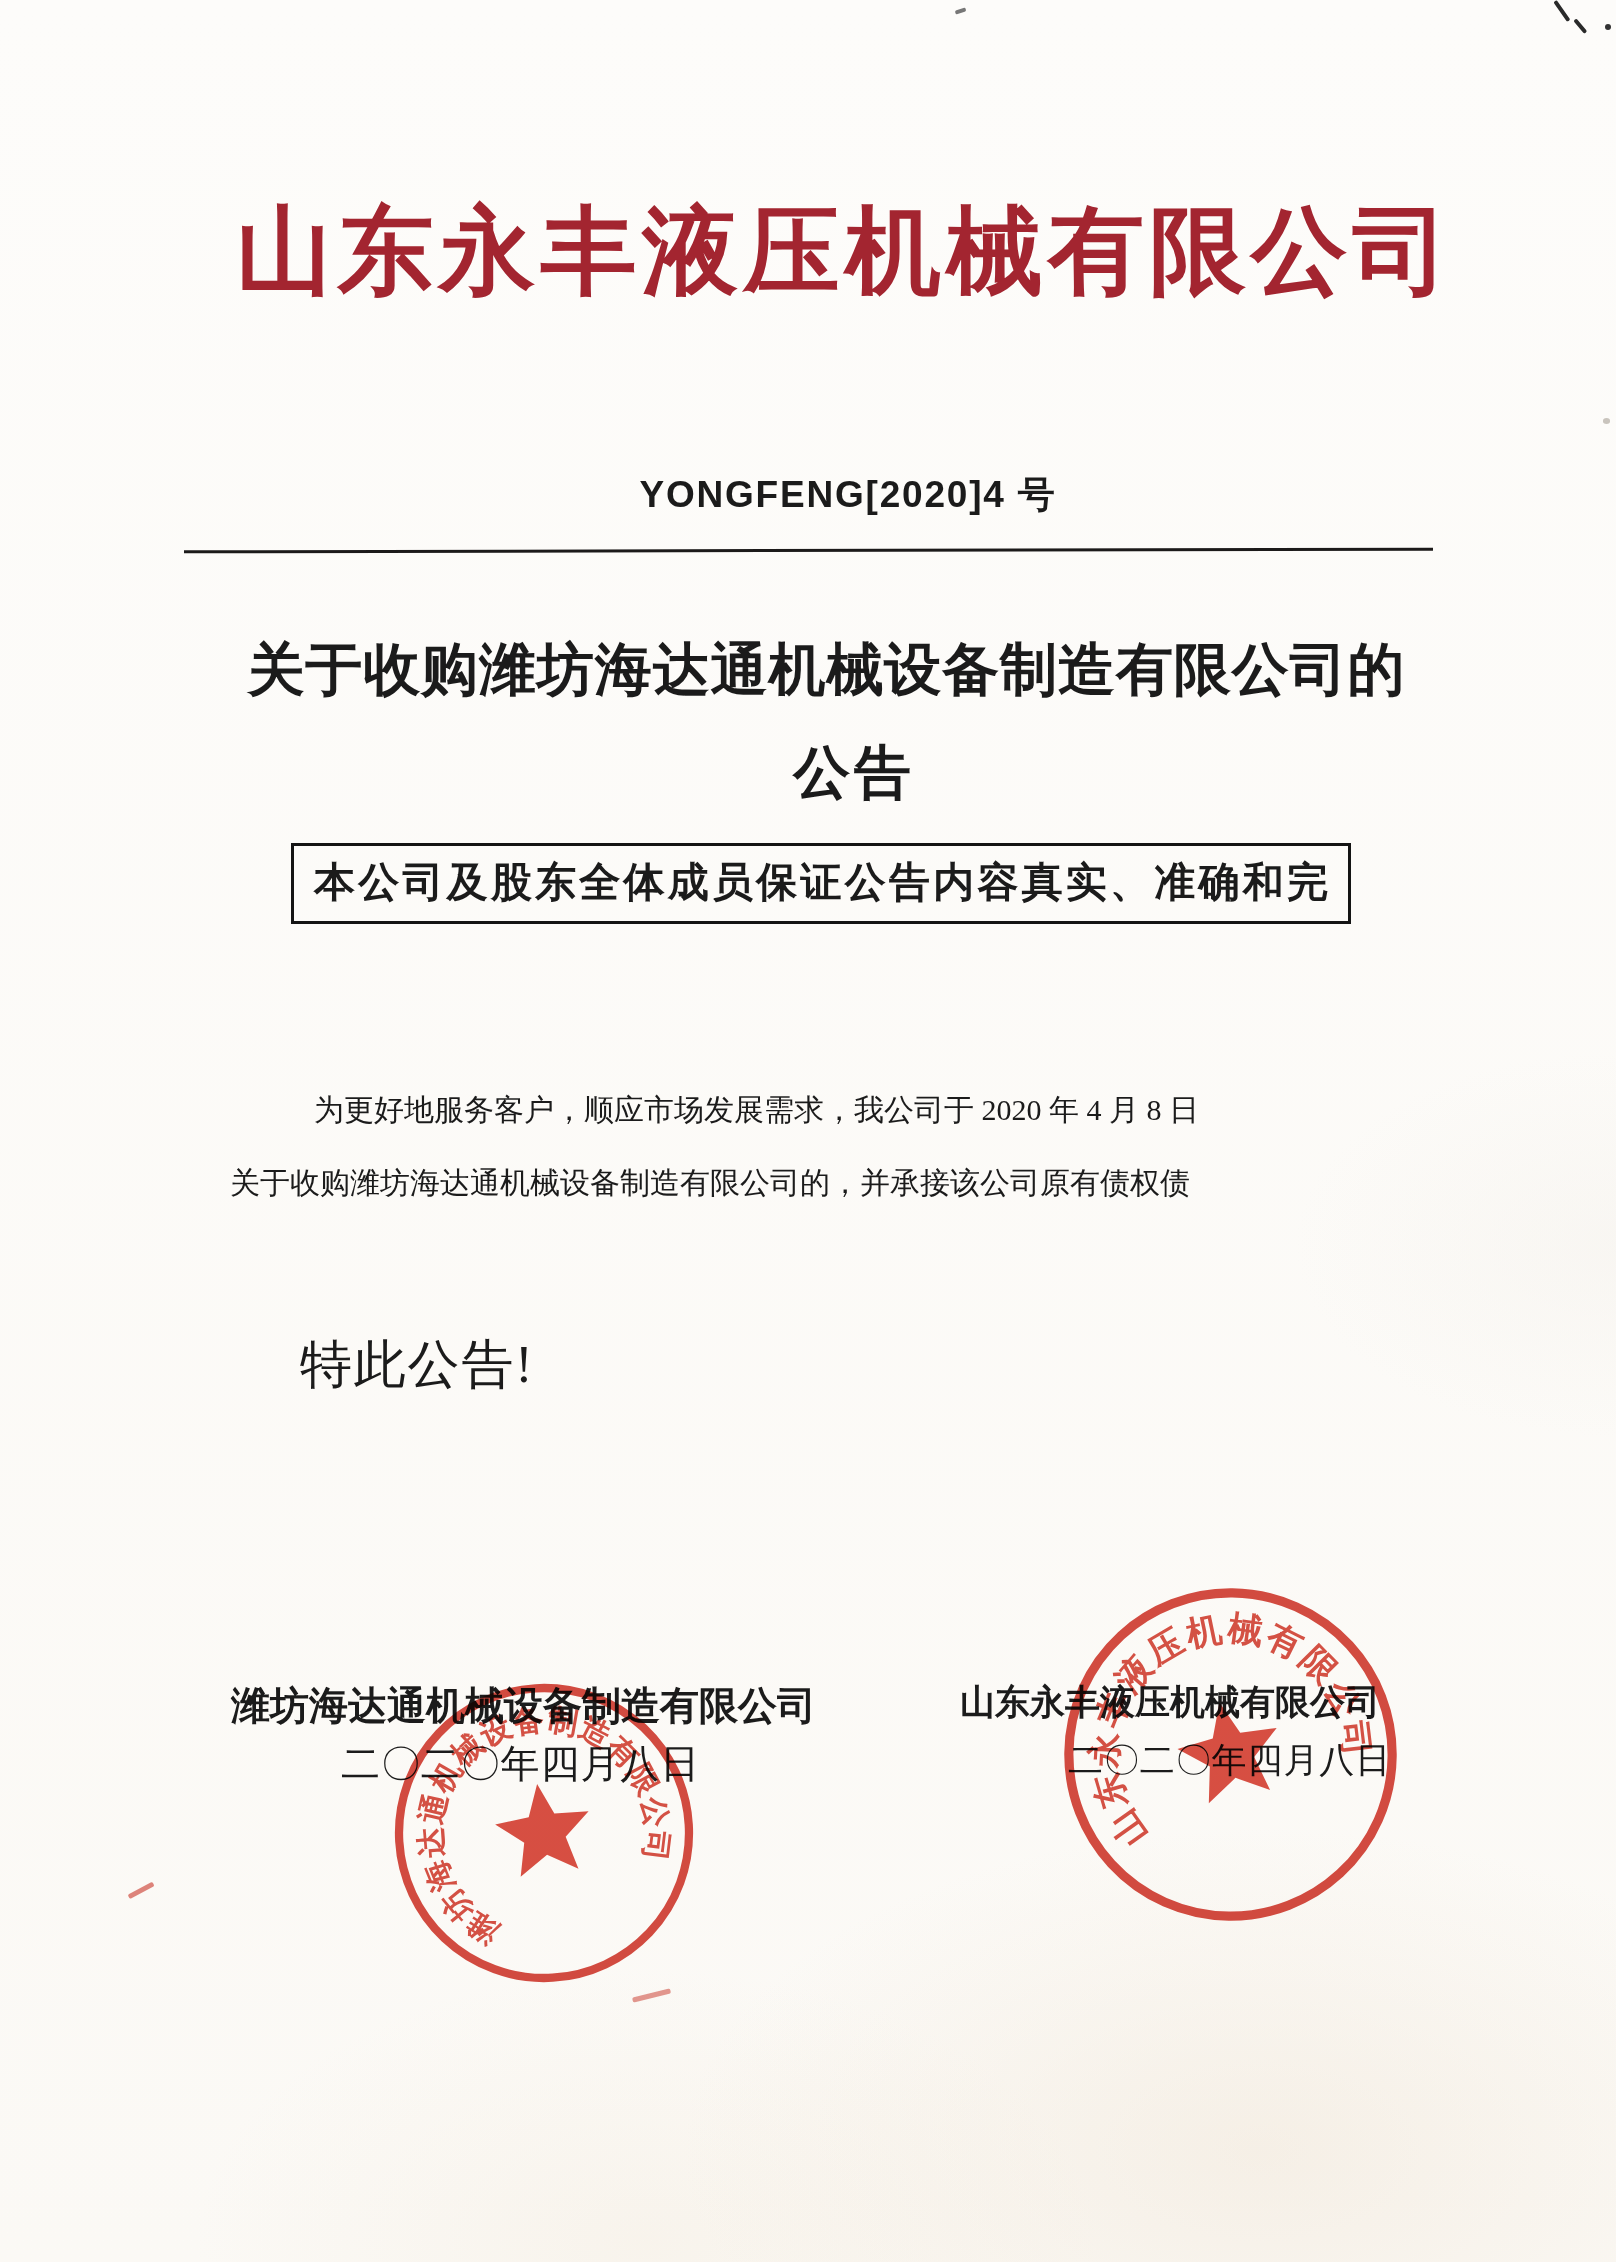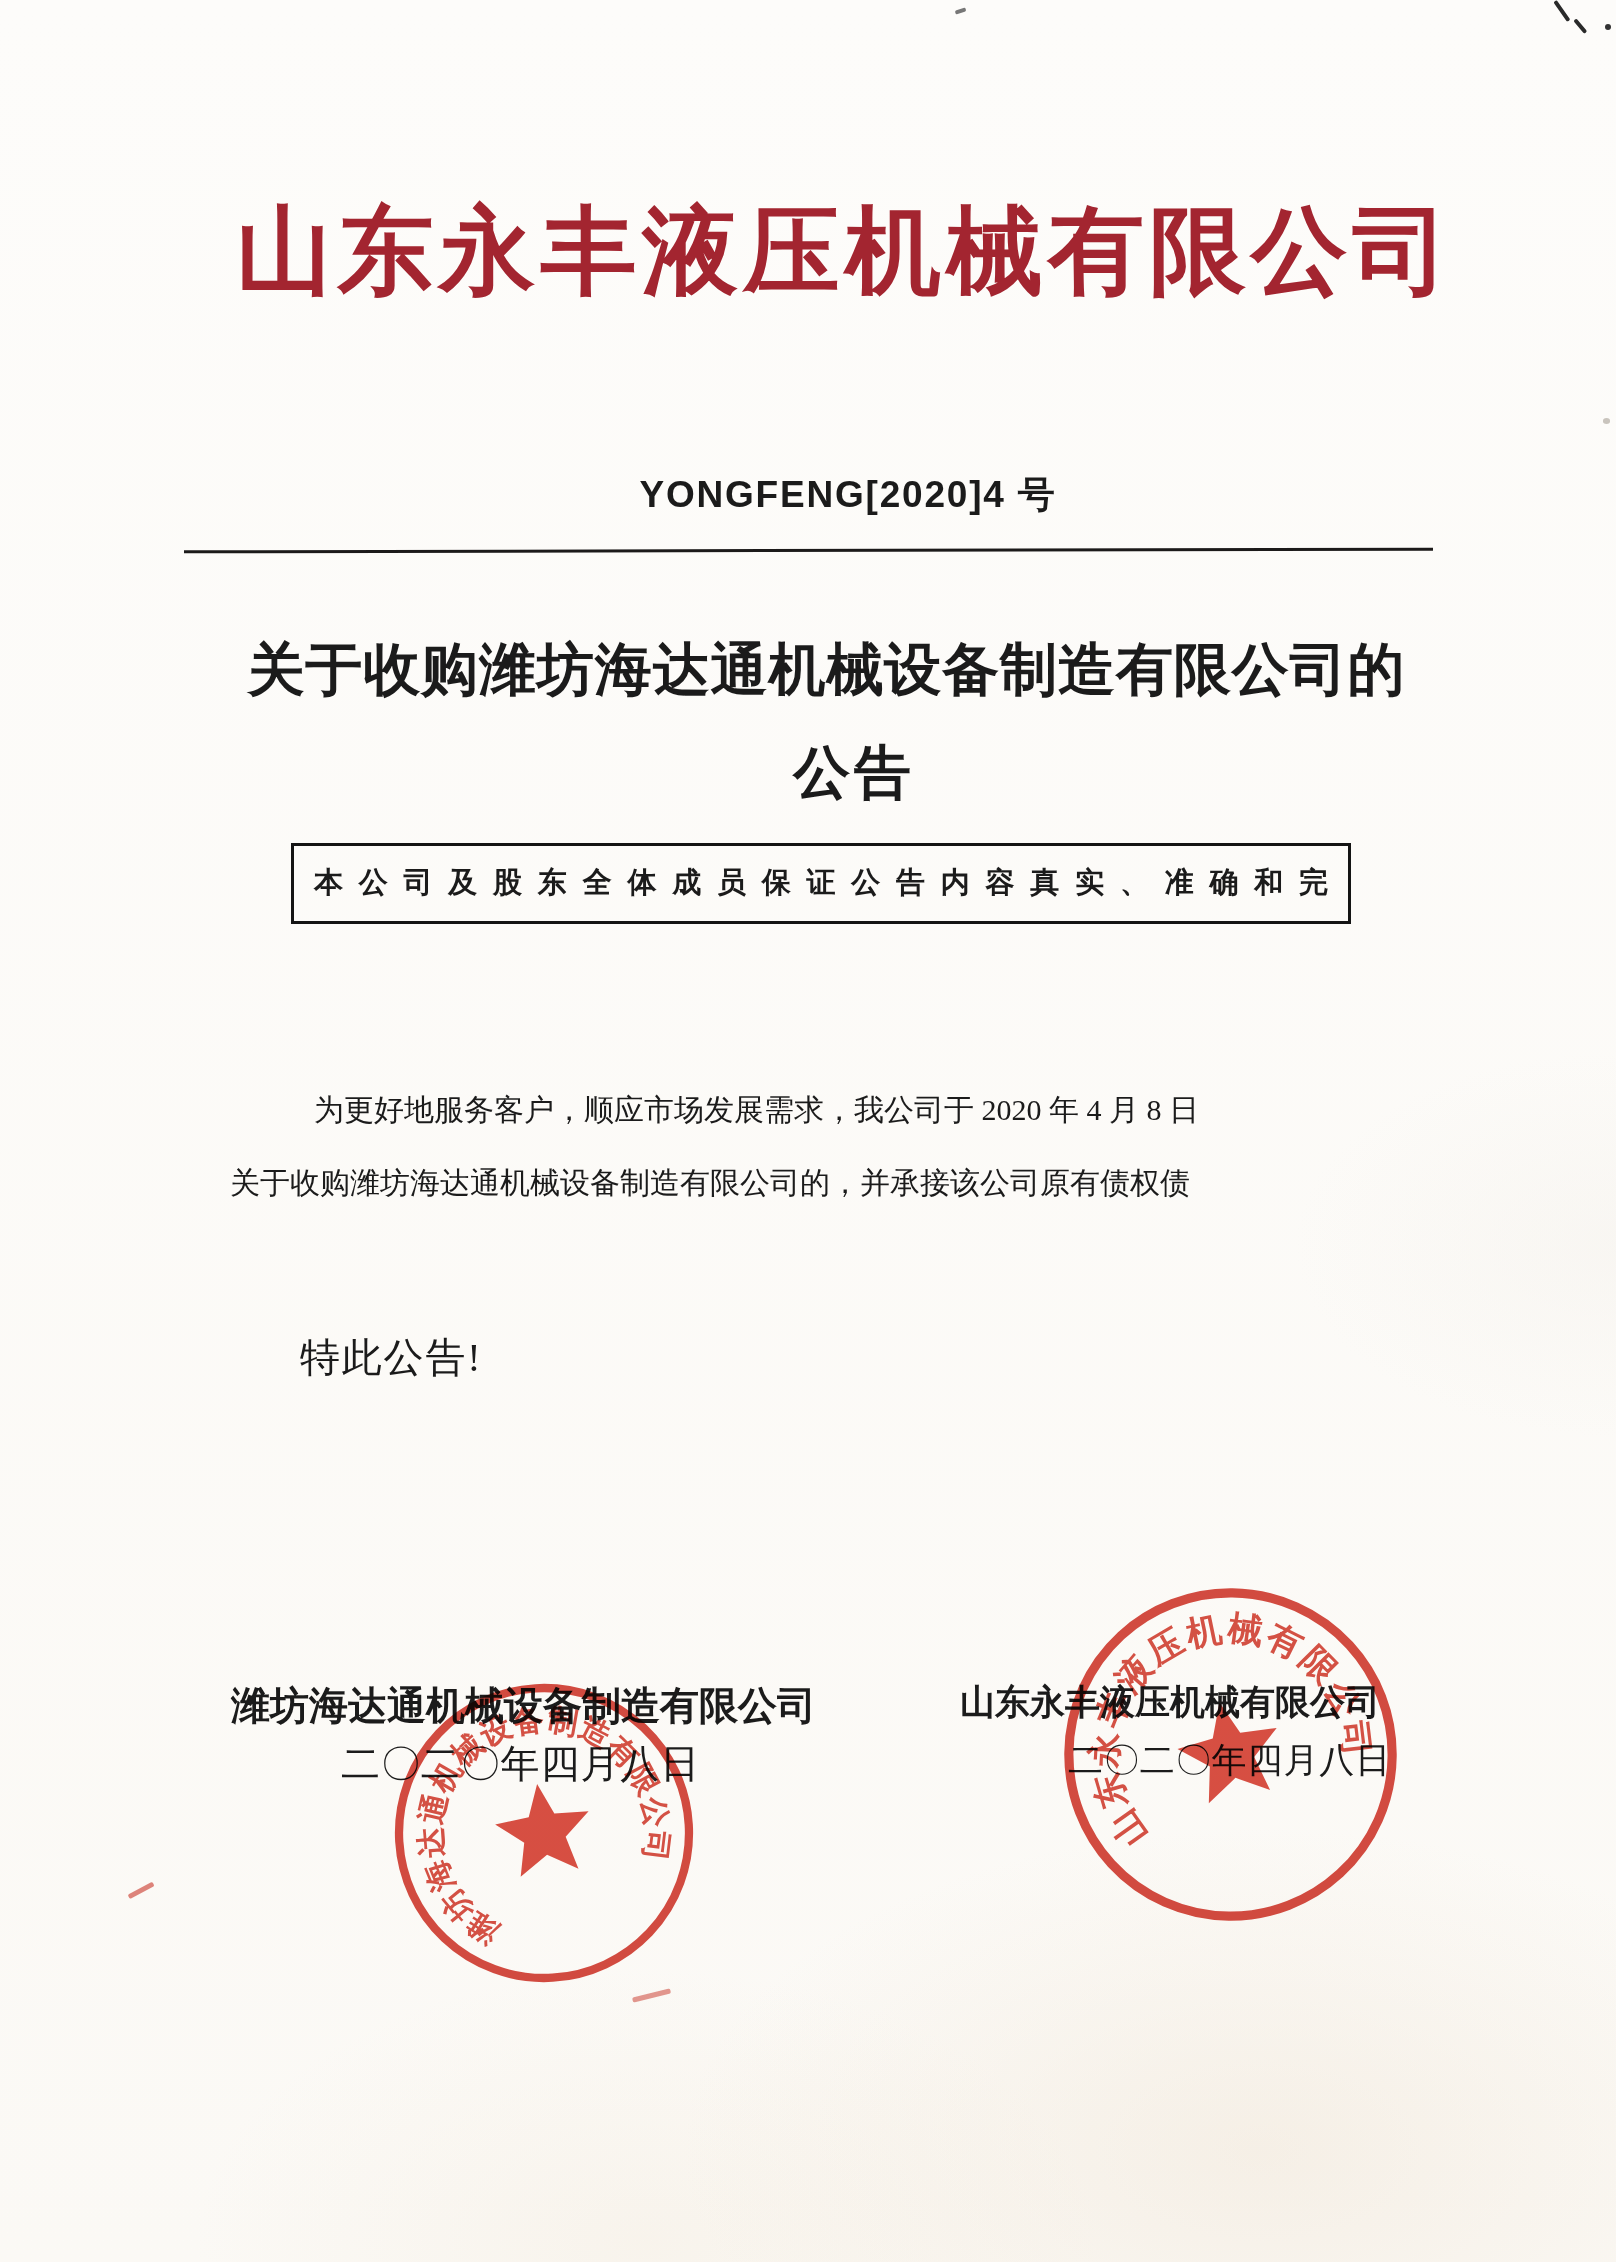--- a/index.html
+++ b/index.html
@@ -35,31 +35,31 @@
   .heading-2{
     top:735px;font-size:57px;font-weight:bold;letter-spacing:3.7px;
     transform:translateX(46px);
   }
   .decl-box{
     left:291px;top:843px;width:1014px;padding:11px 20px 13px 20px;
     border:3.7px solid #141414;
   }
   .decl-line{
     font-family:"Liberation Sans","DejaVu Sans",sans-serif;
-    font-weight:bold;font-size:29px;line-height:51px;
+    font-weight:bold;font-size:41px;line-height:51px;
     text-align:justify;text-align-last:justify;
   }
   .body-block{
     left:230px;top:1073px;width:1205px;
     font-size:30px;line-height:73px;
   }
   .body-line{white-space:nowrap;}
   .indent{text-indent:84px;}
   .closing{
-    left:300px;top:1330px;font-size:40px;letter-spacing:1.8px;
+    left:300px;top:1330px;font-size:52px;letter-spacing:1.8px;
   }
   .sig-name{font-size:39px;font-weight:bold;white-space:nowrap;letter-spacing:0px;}
   .sig-date{font-size:39px;white-space:nowrap;letter-spacing:0.9px;}
   .sig-name-l{left:231px;top:1679px;}
   .sig-date-l{left:341px;top:1737px;}
   .sig-name-r{left:960px;top:1679px;font-size:35px;}
   .sig-date-r{left:1068px;top:1737px;font-size:35px;}
   .stamp{mix-blend-mode:multiply;opacity:.88;}
   .stamp text{
     font-family:"Liberation Serif","DejaVu Serif",serif;font-weight:bold;

